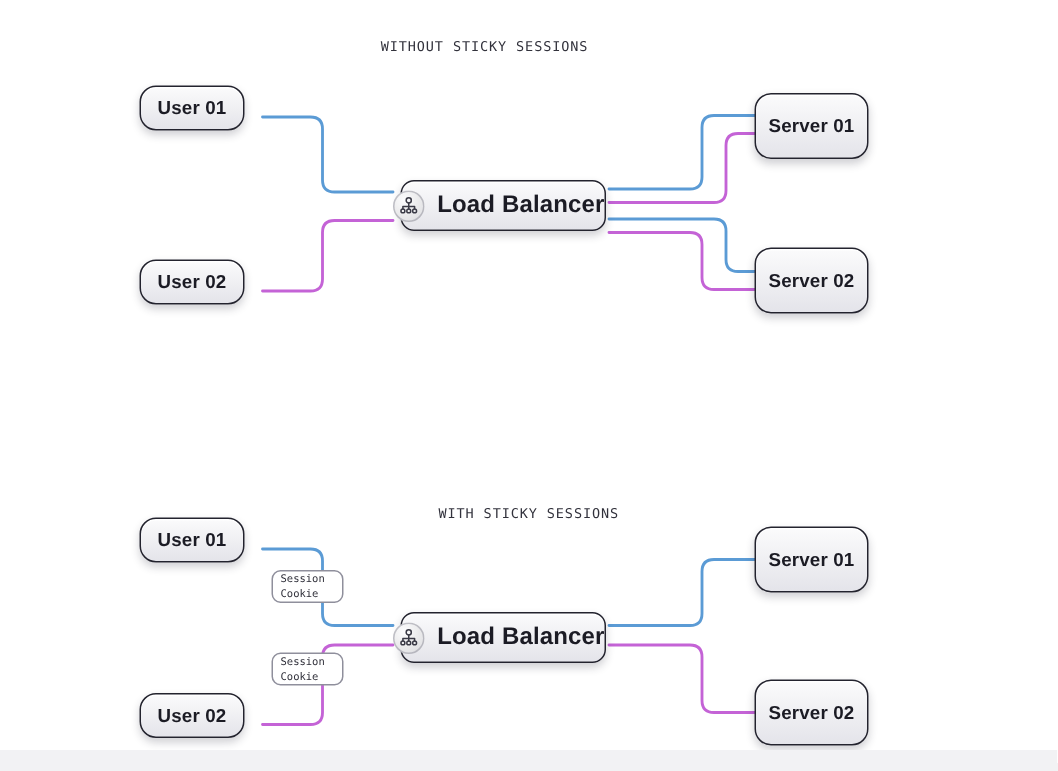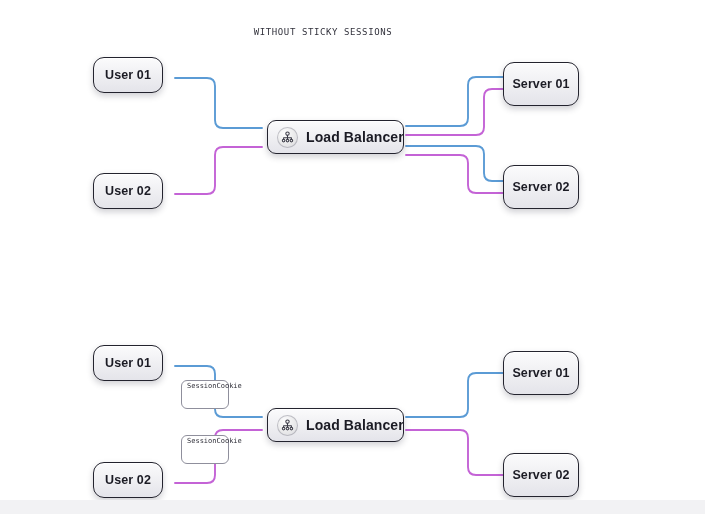--- a/index.html
+++ b/index.html
@@ -45,58 +45,58 @@
     box-shadow: 0 3px 6px rgba(40,40,60,0.22), inset 0 1px 0 rgba(255,255,255,0.95);
     display: flex;
     align-items: center;
     justify-content: center;
     color: #1b1b24;
     font-size: 12.5px;
     font-weight: 700;
     letter-spacing: 0.1px;
     white-space: nowrap;
   }
-  .node.endpoint { width: 70px; height: 36px; }
+  .node.endpoint { width: 70px; height: 30px; }
   .node.server   { width: 76px; height: 44px; }
 
   .node.lb {
     width: 137px;
     height: 34px;
     border-radius: 9px;
-    justify-content: space-between;
+    justify-content: flex-end;
     padding-left: 9px;
-    font-size: 14px;
+    font-size: 16px;
   }
   .lb-icon {
     width: 21px;
     height: 21px;
     border-radius: 50%;
     background: radial-gradient(circle at 36% 30%, #fdfdfe 0%, #ececed 45%, #d9d9dd 100%);
     box-shadow: inset 0 0 0 1px rgba(130,130,145,0.45);
     margin-right: 8px;
     flex: 0 0 auto;
     display: flex;
     align-items: center;
     justify-content: center;
   }
   .lb-label { line-height: 1; }
 
   
   .cookie {
     position: absolute;
     box-sizing: border-box;
     width: 48px;
-    height: 29px;
+    height: 22px;
     border-radius: 6px;
     border: 1px solid #8f8f9c;
     background: #ffffff;
     display: flex;
-    flex-direction: row;
+    flex-direction: column;
     align-items: flex-start;
-    justify-content: space-between;
+    justify-content: center;
     padding-left: 5px;
     font-family: "DejaVu Sans Mono", "Liberation Mono", monospace;
     font-size: 7px;
     line-height: 1.45;
     color: #2e2e38;
     z-index: 5;
   }
 
   svg.wires {
     position: absolute;
@@ -166,20 +166,21 @@
         <circle cx="12.8" cy="11.8" r="1.6" fill="none" stroke="#3a3a46" stroke-width="1.25"></circle>
       </svg>
     </span>
     <span class="lb-label">Load Balancer</span>
   </div>
 
   <div class="node server" style="left:503px;top:62px;">Server 01</div>
 
   <div class="node server" style="left:503px;top:165px;">Server 02</div>
 
+  <div class="section-title" style="left:0;top:338px;width:705px;">WITH STICKY SESSIONS</div>
 
   <div class="node endpoint" style="left:93px;top:345px;">User 01</div>
 
   <div class="node endpoint" style="left:93px;top:462px;">User 02</div>
 
   <div class="cookie" style="left:181px;top:380px;">
     <span>Session</span>
     <span>Cookie</span>
   </div>
 

